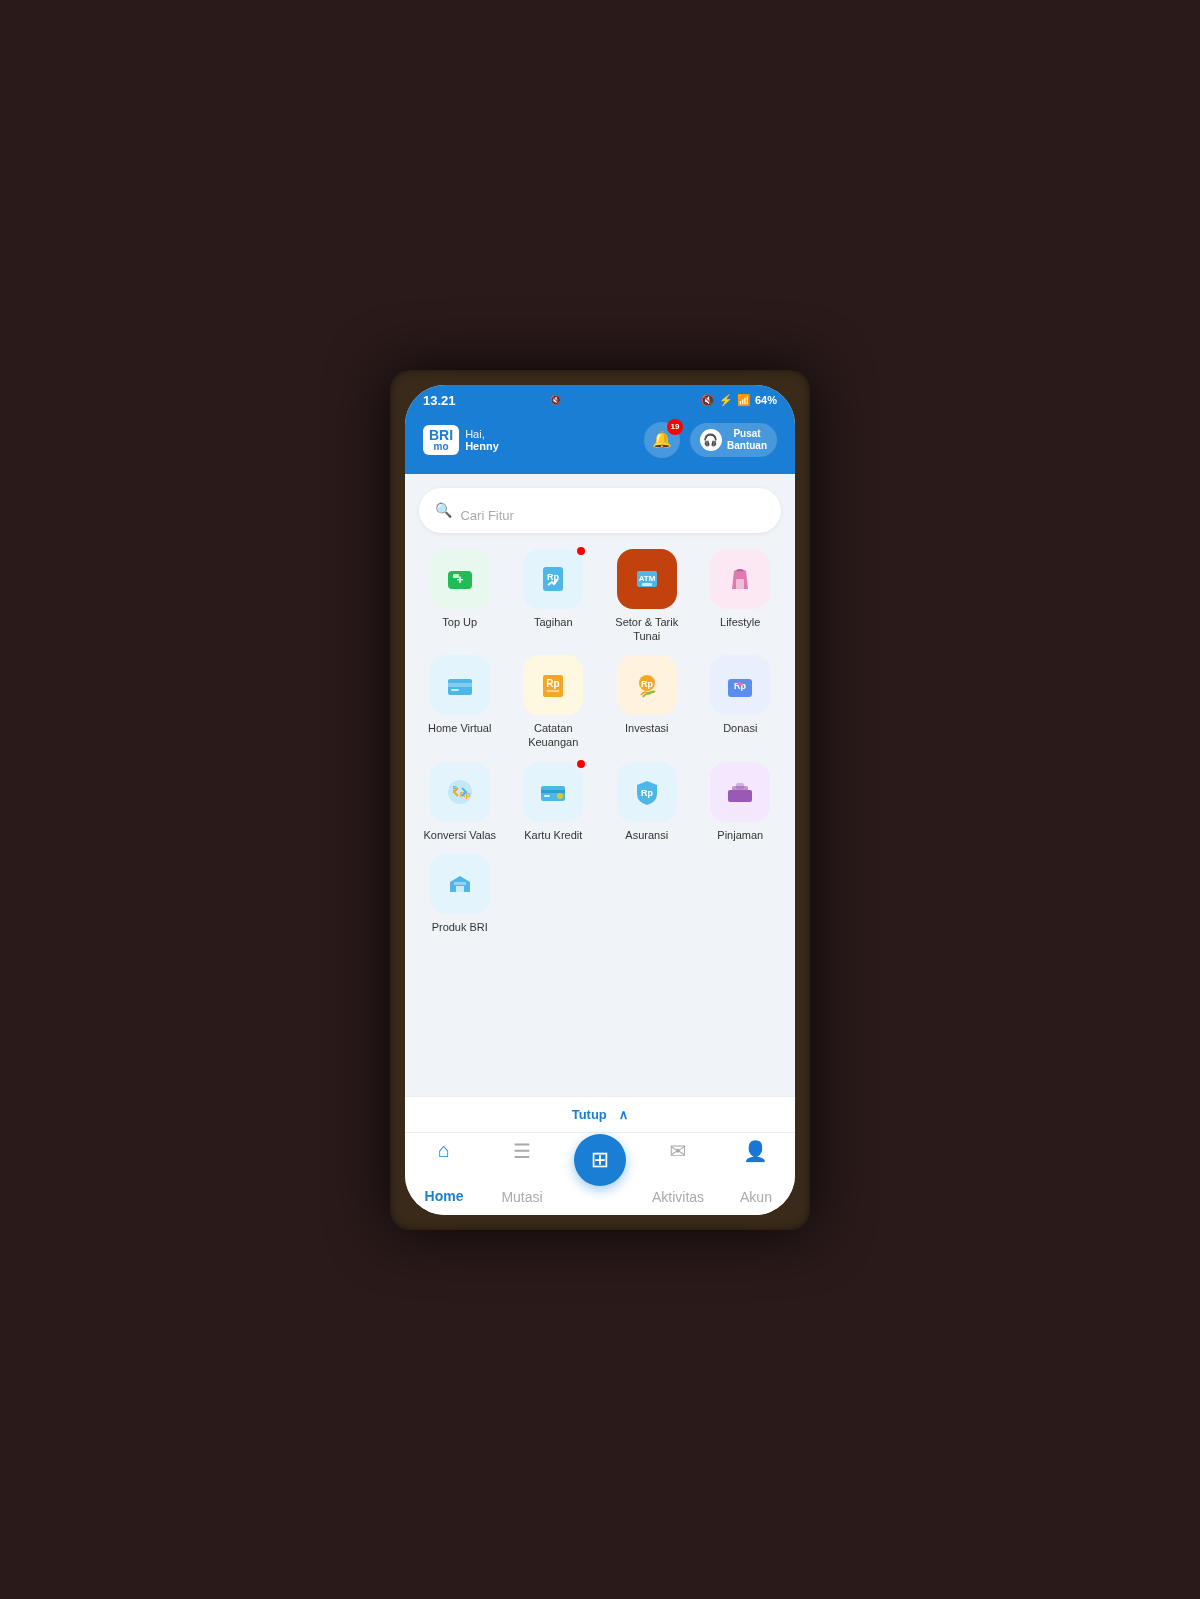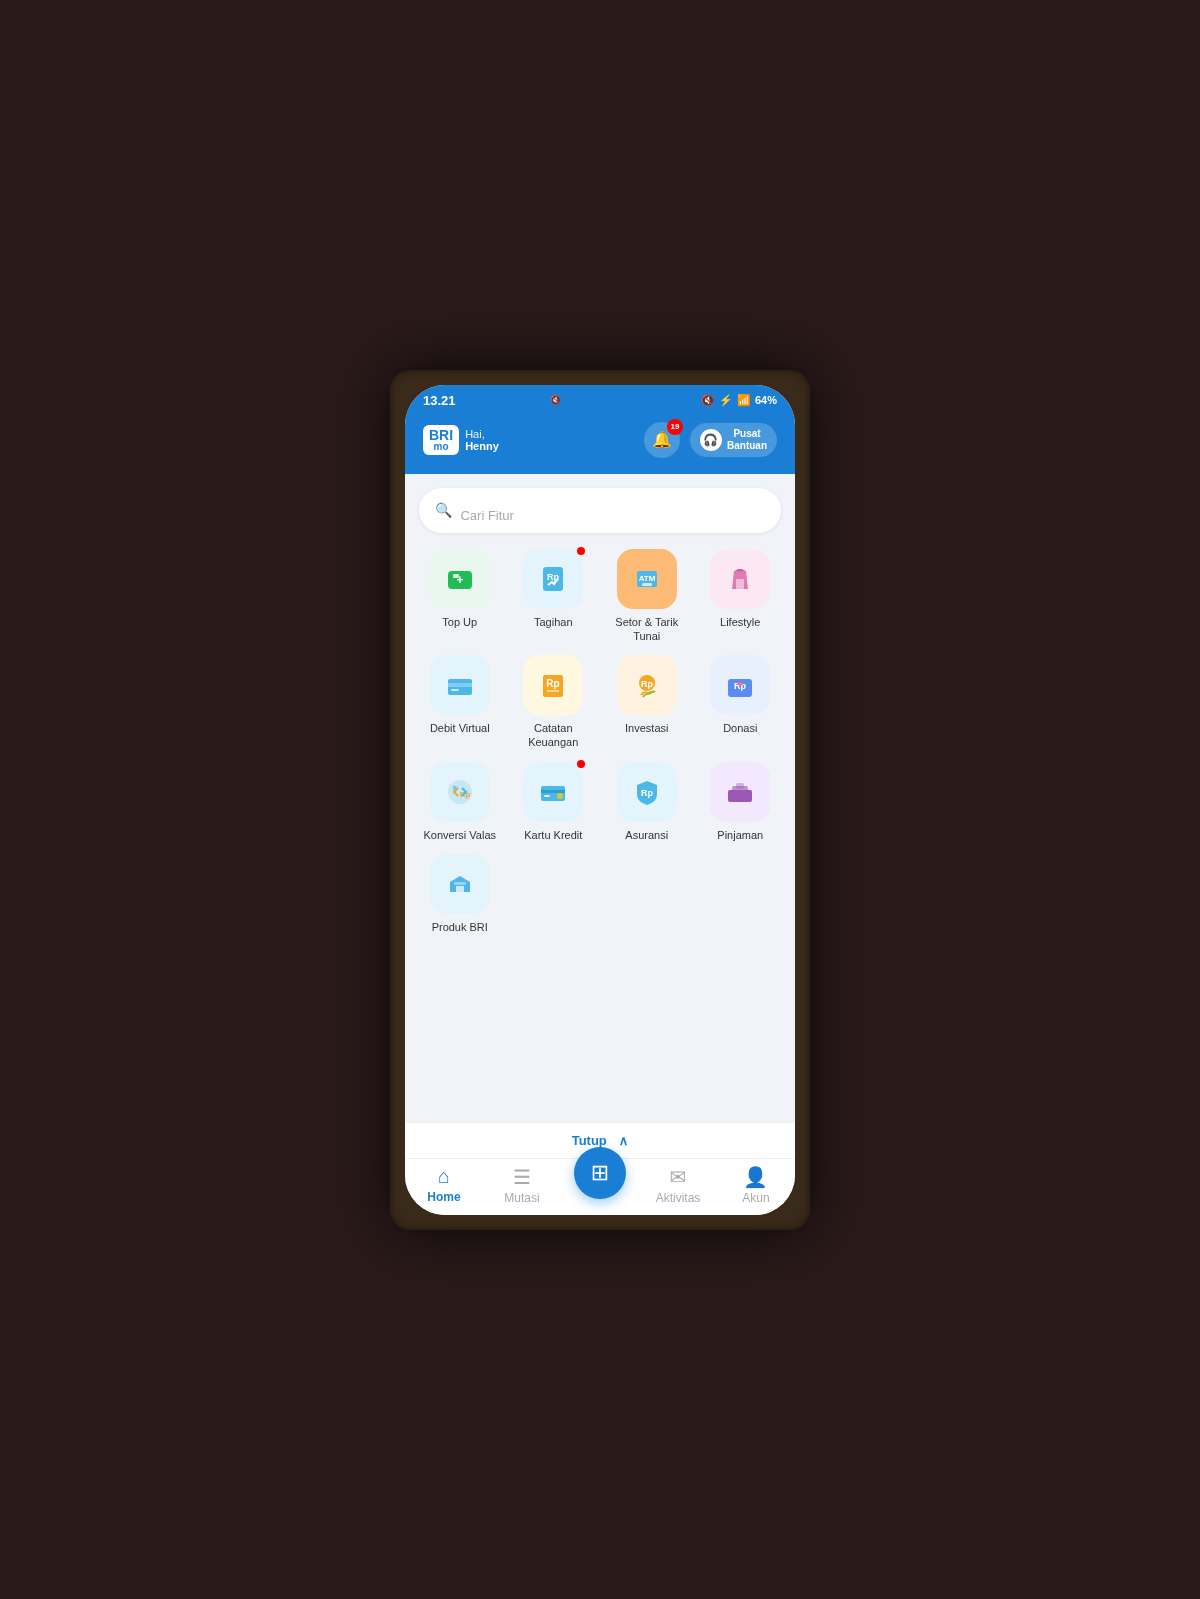--- a/index.html
+++ b/index.html
@@ -229,21 +229,21 @@
       width: 12px;
       height: 12px;
       background: red;
       border-radius: 50%;
       border: 2px solid #f0f4f8;
     }
 
     
     .icon-topup { background: #e8f8ee; }
     .icon-tagihan { background: #e3f4fd; }
-    .icon-setor { background: #fdba74; text-align: center; }
+    .icon-setor { background: #c2410c; text-align: center; }
     .icon-lifestyle { background: #fce8f3; }
     .icon-qris { background: #e3f4fd; }
     .icon-debit { background: #e3f4fd; }
     .icon-catatan { background: #fff8e1; }
     .icon-investasi { background: #fff3e0; }
     .icon-donasi { background: #e8f0fd; }
     .icon-konversi { background: #e3f4fd; }
     .icon-kartu { background: #e3f4fd; }
     .icon-asuransi { background: #e3f4fd; }
     .icon-pinjaman { background: #f3e8fd; }
@@ -285,21 +285,21 @@
       display: flex;
       flex-direction: column;
       align-items: center;
       gap: 2px;
       cursor: pointer;
       flex: 1;
     }
 
     .nav-icon { font-size: 20px; color: #aaa; }
     .nav-icon.active { color: #1a7fd4; }
-    .nav-label { font-size: 12px; color: #aaa; }
+    .nav-label { font-size: 14px; color: #aaa; margin-top: 24px; }
     .nav-label.active { color: #1a7fd4; font-weight: 600; }
 
     .qris-center {
       width: 52px;
       height: 52px;
       background: #1a7fd4;
       border-radius: 50%;
       display: flex;
       align-items: center;
       justify-content: center;
@@ -415,21 +415,21 @@
 
 
         <div class="feature-item">
           <div class="feature-icon-wrap icon-debit">
             <svg class="svg-icon" viewBox="0 0 32 32">
                 <rect x="4" y="10" width="24" height="16" rx="2" fill="#4db8e8"></rect>
                 <rect x="4" y="14" width="24" height="4" fill="white" opacity="0.3"></rect>
                 <rect x="7" y="20" width="8" height="2" rx="1" fill="white" opacity="0.7"></rect>
               </svg>
           </div>
-          <span class="feature-label">Debit Virtual</span>
+          <span class="feature-label">Home Virtual</span>
         </div>
 
         <div class="feature-item">
           <div class="feature-icon-wrap icon-catatan">
             <svg class="svg-icon" viewBox="0 0 32 32">
                 <rect x="6" y="6" width="20" height="22" rx="2" fill="#f5a623"></rect>
                 <text x="16" y="18" text-anchor="middle" font-size="10" fill="white" font-weight="bold">Rp</text>
                 <line x1="10" y1="22" x2="22" y2="22" stroke="white" stroke-width="1.5" opacity="0.7"></line>
               </svg>
           </div>

